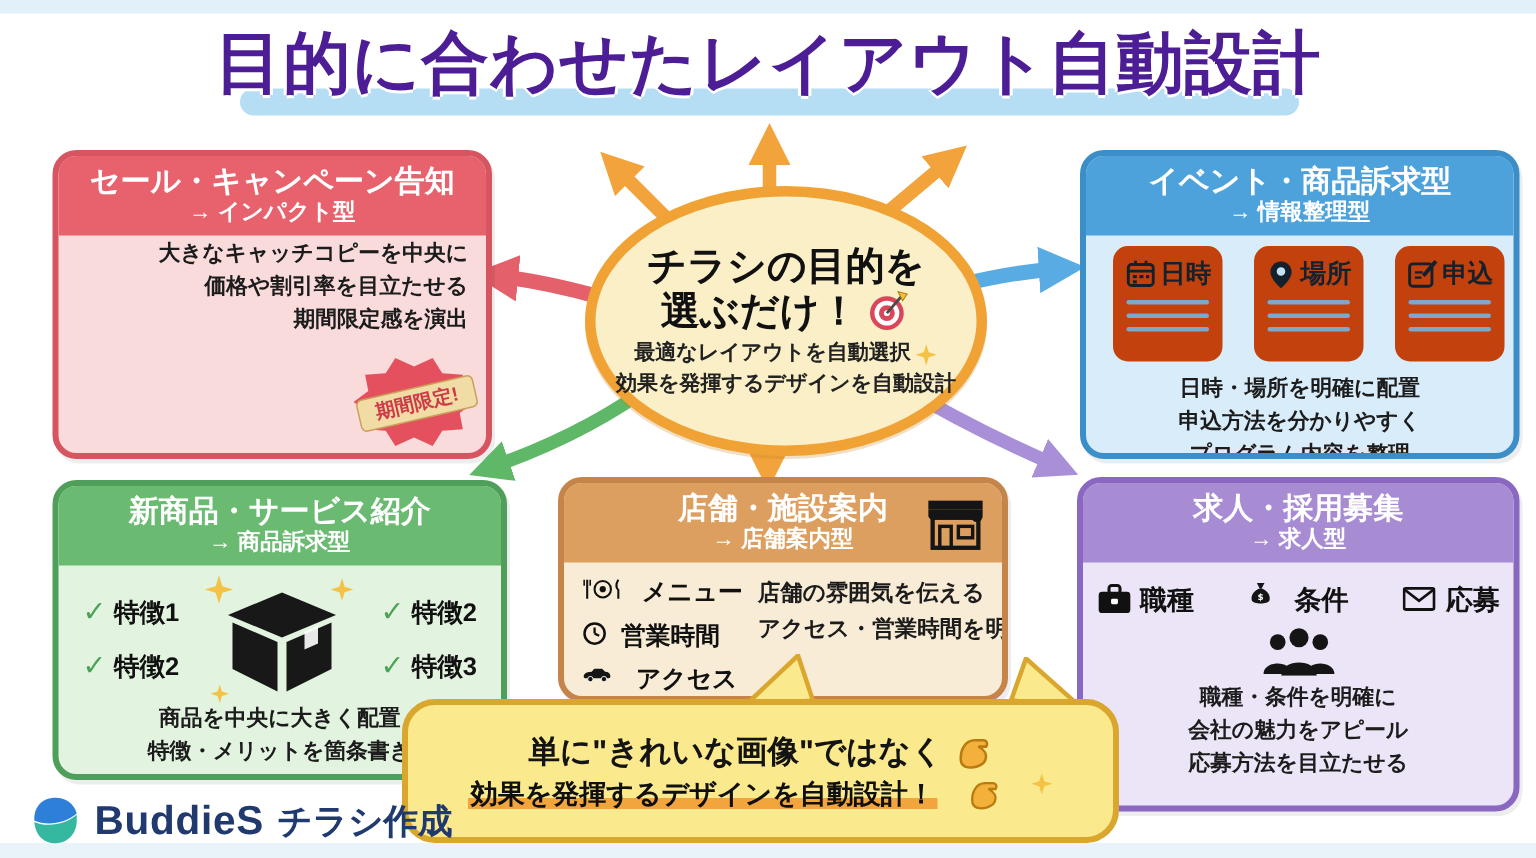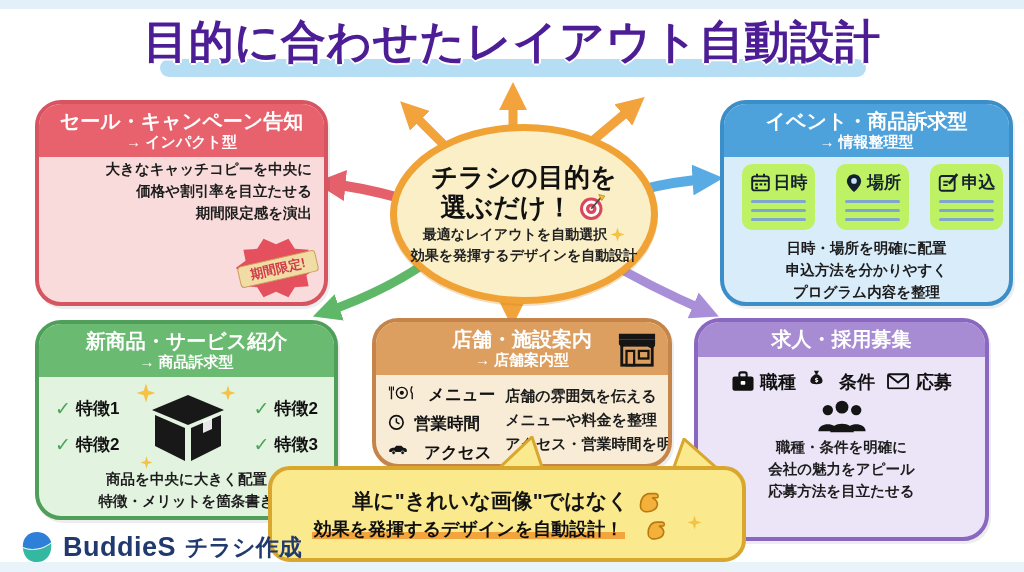--- a/index.html
+++ b/index.html
@@ -16,25 +16,25 @@
       text-shadow:2px 0 0 #fff,-2px 0 0 #fff,0 2px 0 #fff,0 -2px 0 #fff;}
 
   
   .arrows{position:absolute;left:0;top:0;z-index:1;}
 
   
   .center-oval{position:absolute;left:390px;top:124px;width:254px;height:166px;background:#faefc7;
       border:7px solid #f0a234;border-radius:50%;z-index:3;display:flex;flex-direction:column;
       align-items:center;justify-content:center;text-align:center;box-shadow:0 2px 0 rgba(196,128,20,.25);}
   .oval-line{font-size:26px;font-weight:900;line-height:1.15;color:#111;display:flex;align-items:center;gap:5px;}
-  .oval-sub{font-size:14px;font-weight:bold;color:#222;line-height:1.35;display:flex;align-items:center;gap:3px;margin-top:2px;}
+  .oval-sub{font-size:14px;font-weight:bold;color:#222;line-height:1.35;display:flex;align-items:flex-end;gap:3px;margin-top:2px;}
   .oval-sub:first-of-type{margin-top:6px;}
 
   
-  .box{position:absolute;border-radius:26px;border:4px solid;overflow:hidden;z-index:2;box-shadow:2px 3px 0 rgba(0,0,0,.07);}
+  .box{position:absolute;border-radius:16px;border:4px solid;overflow:hidden;z-index:2;box-shadow:2px 3px 0 rgba(0,0,0,.07);}
   .box-header{text-align:center;color:#fff;font-weight:bold;padding:5px 2px 6px;line-height:1.2;}
   .box-title{font-size:20px;}
   .box-sub{font-size:15px;}
   .box-body{text-align:center;}
   .points{font-size:14.5px;font-weight:bold;color:#1c1c1c;line-height:1.5;}
 
   .box.sale{left:35px;top:100px;width:285px;height:198px;border-color:#d65561;background:#fadbdb;}
   .box.sale .box-header{background:#e7626c;}
   .sale-hero{position:relative;height:78px;}
   .sale-big{position:absolute;left:0;right:0;top:22px;font-size:42px;font-weight:900;color:#0d0d0d;letter-spacing:1px;}
@@ -42,44 +42,44 @@
   .sale-popper{position:absolute;right:16px;top:2px;}
   .sale-dash{position:absolute;top:42px;}
   .box.sale .points{text-align:right;margin:2px 12px 0 18px;}
   .badge{position:absolute;right:4px;bottom:2px;width:88px;height:64px;z-index:3;}
   .badge .badge-label{position:absolute;left:6px;top:22px;width:78px;text-align:center;background:#f1dca6;border:1.5px solid #c9a05a;
       border-radius:4px;color:#cf3a48;font-size:13px;font-weight:900;transform:rotate(-13deg);padding:1px 0;}
 
   .box.event{left:720px;top:100px;width:285px;height:198px;border-color:#3c8ec8;background:#d8ecfa;}
   .box.event .box-header{background:#4ea2dc;}
   .event-cards{display:flex;justify-content:center;gap:9px;margin:7px 6px 8px;}
-  .event-card{background:#bef264;border-radius:10px;width:74px;padding:7px 6px 9px;margin-left:12px;}
+  .event-card{background:#c2410c;border-radius:10px;width:74px;padding:7px 6px 20px;margin-left:12px;}
   .card-top{display:flex;align-items:center;justify-content:center;gap:3px;font-size:17px;font-weight:900;color:#15222e;}
   .card-line{height:3px;background:#7ea7cc;border-radius:2px;margin:6px 3px 0;}
 
   .box.product{left:35px;top:320px;width:295px;height:192px;border-color:#4f9f5b;background:#e2f3df;}
   .box.product .box-header{background:#6abb71;}
   .features-row{display:flex;align-items:center;justify-content:space-between;padding:10px 16px 4px;}
   .feat-col{display:flex;flex-direction:column;gap:13px;}
   .feat{display:flex;align-items:center;gap:5px;font-size:17px;font-weight:900;color:#111;}
   .check{color:#4aa357;font-size:19px;font-weight:900;}
   .package-wrap{position:relative;width:86px;height:78px;}
   .pk-spark{position:absolute;}
 
   .box.shop{left:372px;top:318px;width:292px;height:142px;border-color:#c5854a;background:#f9ecd6;}
   .box.shop .box-header{background:#dd9f5f;position:relative;}
   .shop-store{position:absolute;right:9px;top:7px;}
   .shop-body{display:flex;gap:10px;padding:9px 8px 6px 12px;text-align:left;}
   .shop-menu{display:flex;flex-direction:column;gap:7px;}
   .shop-menu-item{display:flex;align-items:center;gap:6px;font-size:16.5px;font-weight:900;color:#111;white-space:nowrap;}
   .shop-points{font-size:15px;font-weight:bold;line-height:1.6;color:#1c1c1c;white-space:nowrap;}
 
-  .box.recruit{left:694px;top:318px;width:287px;height:215px;border-color:#8a67c0;background:#ece4f7;}
+  .box.recruit{left:718px;top:318px;width:287px;height:215px;border-color:#8a67c0;background:#ece4f7;}
   .box.recruit .box-header{background:#a78bd3;}
-  .recruit-row{display:flex;justify-content:center;align-items:center;gap:12px;margin:12px 0 4px;}
+  .recruit-row{display:flex;justify-content:center;align-items:center;gap:36px;margin:12px 0 4px;}
   .recruit-item{display:flex;align-items:center;gap:5px;font-size:18px;font-weight:900;color:#111;}
   .recruit-people{margin:2px auto 4px;}
 
   
   .bubble{position:absolute;left:268px;top:466px;width:470px;height:88px;background:#fbe98d;border:4px solid #d9a62e;
       border-radius:22px;z-index:4;display:flex;flex-direction:column;align-items:center;justify-content:center;gap:2px;}
   .bubble-tail{position:absolute;z-index:4;}
   .bubble-l1{font-size:21px;font-weight:900;color:#141414;display:flex;align-items:center;gap:7px;}
   .bubble-l2{font-size:18px;font-weight:900;color:#0f0f0f;display:flex;align-items:center;gap:19px;}
   .hl{background:linear-gradient(transparent 62%, #f3a53d 62%, #f3a53d 93%, transparent 93%);padding:0 2px;}
@@ -409,29 +409,29 @@
         </div>
         <div class="shop-menu-item">
           <svg width="30" height="18">
               <use href="#sym-car" transform="scale(0.66)"></use>
             </svg>
           <span>アクセス</span>
         </div>
       </div>
       <div class="shop-points">
         <div>店舗の雰囲気を伝える</div>
-        <div>メニューや料金を整理</div>
         <div>アクセス・営業時間を明記</div>
       </div>
     </div>
   </div>
 
   <div class="box recruit">
     <div class="box-header">
       <div class="box-title">求人・採用募集</div>
+      <div class="box-sub">→ 求人型</div>
     </div>
     <div class="box-body">
       <div class="recruit-row">
         <div class="recruit-item">
           <svg width="24" height="22">
               <use href="#sym-briefcase"></use>
             </svg>
           <span>職種</span>
         </div>
         <div class="recruit-item">

